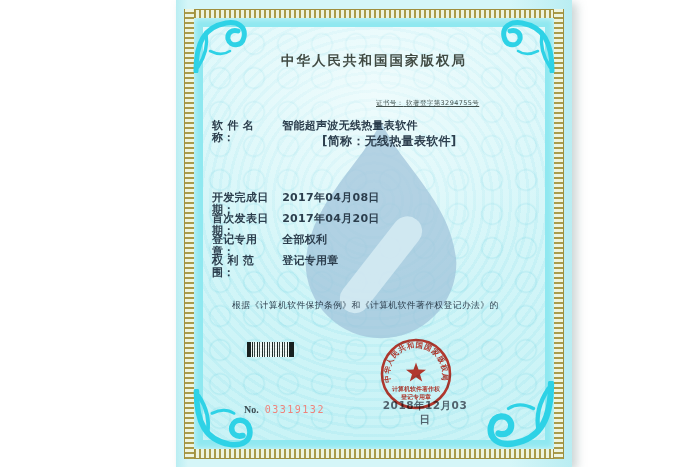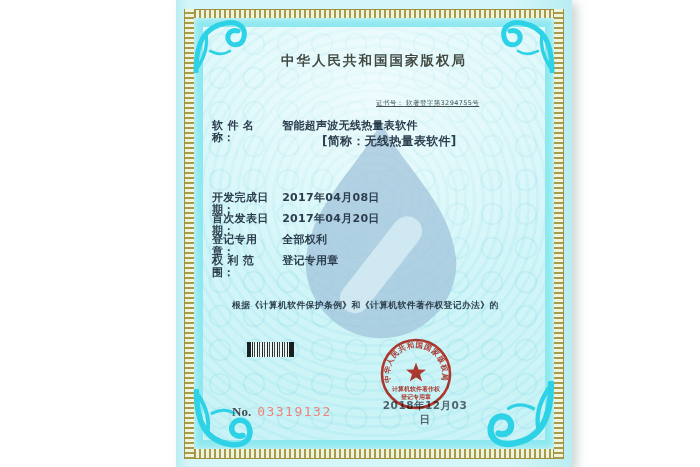--- a/index.html
+++ b/index.html
@@ -40,32 +40,32 @@
   .txt{position:absolute;z-index:3;color:#2c3e4d;}
   .authority{left:0;right:0;top:52px;text-align:center;font-size:13.5px;font-weight:bold;
      letter-spacing:2px;color:#414b44;}
   .cert-title{left:0;right:0;top:71px;text-align:center;font-size:19px;font-weight:bold;
      letter-spacing:2.5px;color:#2c3437;}
   .cert-no{left:200px;top:99px;width:116px;text-align:left;font-size:6.5px;color:#41504d;letter-spacing:.4px;text-decoration:underline;}
   .row{left:36px;right:18px;font-size:11px;line-height:12px;font-weight:600;letter-spacing:.3px;}
   .lbl{display:inline-block;width:66px;vertical-align:top;}
   .val{display:inline-block;}
   .sub{left:108px;right:18px;font-size:12px;font-weight:600;letter-spacing:.3px;padding-left:38px;}
-  .stmt{font-size:8.8px;font-weight:700;letter-spacing:.4px;color:#2c3e4d;}
+  .stmt{font-size:8.8px;font-weight:400;letter-spacing:.4px;color:#2c3e4d;}
   .barcode{position:absolute;left:71px;top:342px;width:47px;height:15px;z-index:3;
      background-color:#e8f4f2;
      background-image:
        linear-gradient(90deg,#16201f 0 4px, rgba(0,0,0,0) 4px calc(100% - 5px), #16201f calc(100% - 5px)),
        repeating-linear-gradient(90deg, rgba(18,30,28,.95) 0 1px, rgba(0,0,0,0) 1px 2px, rgba(18,30,28,.8) 2px 3px, rgba(0,0,0,0) 3px 5px),
        repeating-linear-gradient(0deg, rgba(255,255,255,.5) 0 1px, rgba(0,0,0,0) 1px 3px);}
   .seal{position:absolute;left:202px;top:336px;width:76px;height:76px;z-index:4;
      mix-blend-mode:multiply;opacity:.95;}
   .seal-date{position:absolute;left:203px;top:399px;width:92px;z-index:3;text-align:center;
      font-size:10.5px;font-weight:bold;color:#51626d;letter-spacing:.5px;}
-  .serial{position:absolute;left:56px;top:404px;z-index:3;font-size:13px;text-align:center;}
+  .serial{position:absolute;left:68px;top:404px;z-index:3;font-size:10px;text-align:center;}
   .serial .no{color:#3c4c52;font-family:"Liberation Serif","DejaVu Serif",serif;font-weight:bold;margin-right:6px;}
   .serial .digits{color:#ee837b;font-family:"DejaVu Sans Mono",monospace;letter-spacing:1.5px;}
 </style>
 </head>
 <body>
 
 <div class="stage">
   <div class="certificate">
 
     <div class="m-strip m-top"></div>

